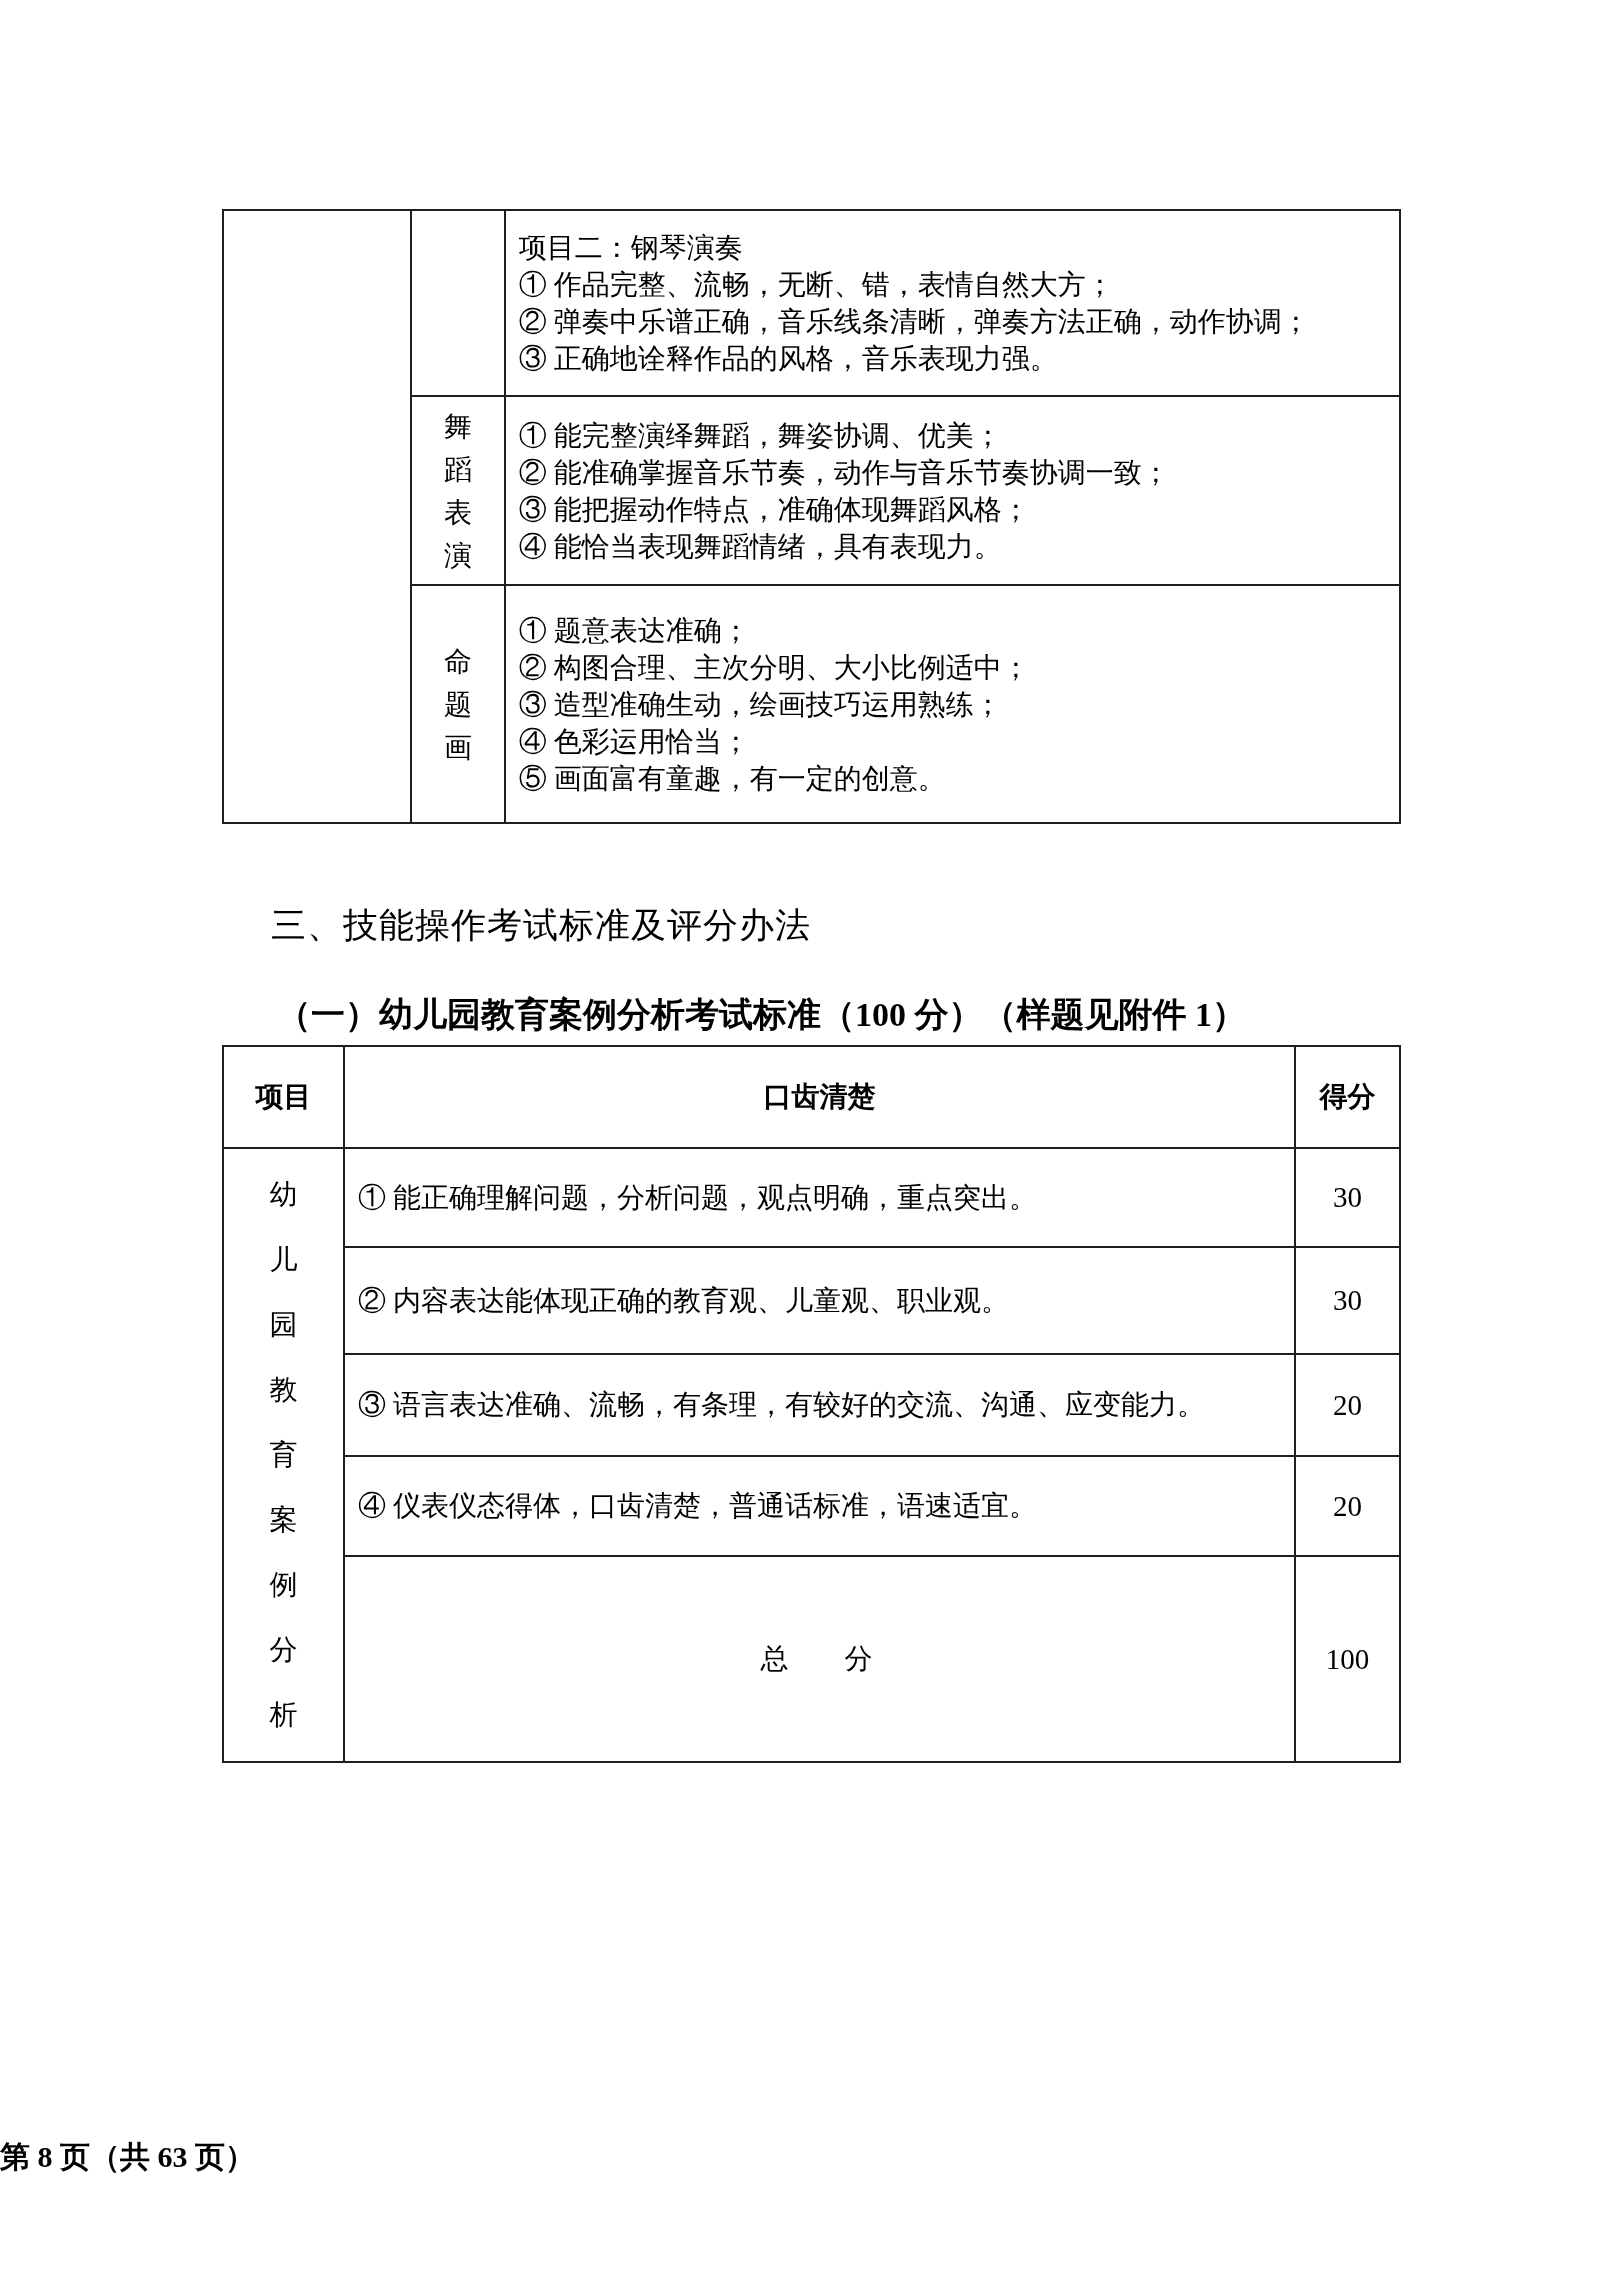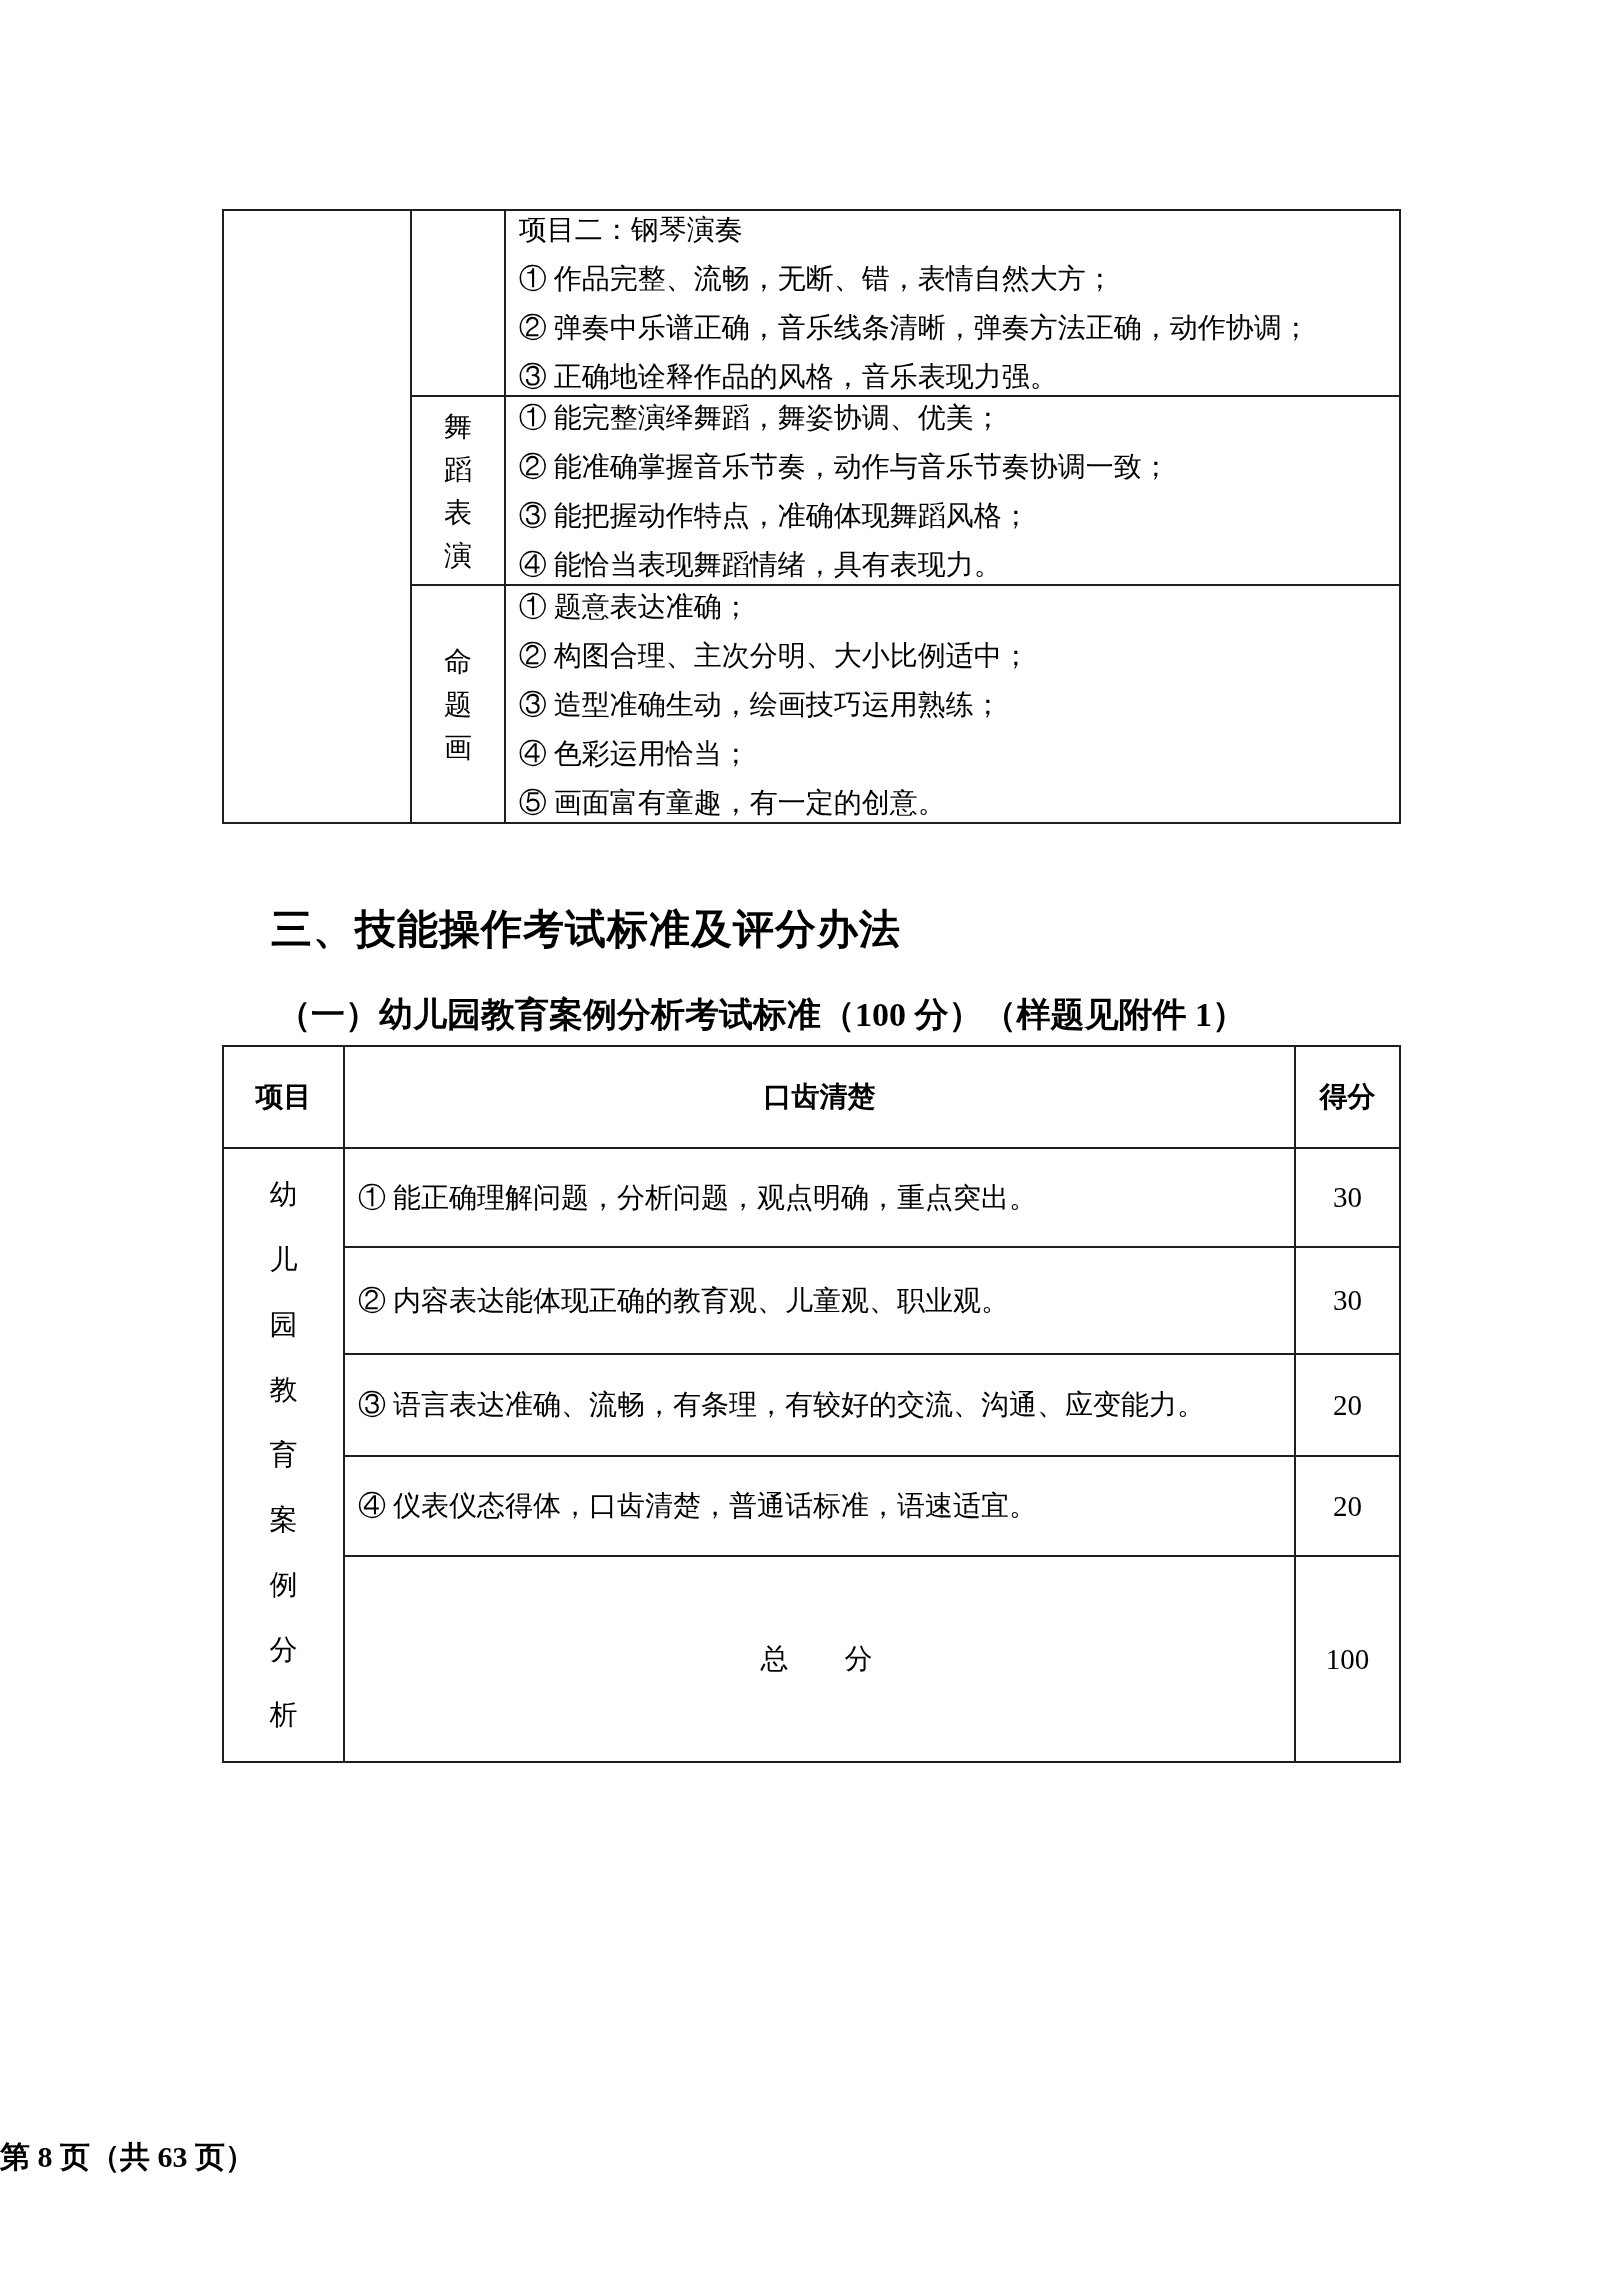--- a/index.html
+++ b/index.html
@@ -34,31 +34,31 @@
   }
   .t1-span-cell { grid-column: 1; grid-row: 1 / 4; border-right: 2px solid #1f1f1f; }
   .t1-label {
     border-right: 2px solid #1f1f1f;
     display: flex; flex-direction: column;
     align-items: center; justify-content: center;
     line-height: 43px;
   }
   .t1-content {
     display: flex; flex-direction: column; justify-content: center;
-    padding-left: 12.7px; padding-right: 0; gap: 12px;
+    padding-left: 12.7px; padding-right: 0;
   }
   .row2 { border-top: 2px solid #1f1f1f; }
   .row3 { border-top: 2px solid #1f1f1f; }
 
   
   #section-heading {
     position: absolute;
     left: 271px; top: 902px;
-    font-size: 41px;
-    font-weight: 700;
+    font-size: 35px;
+    font-weight: 400;
     letter-spacing: 1px;
     white-space: nowrap;
   }
   #sub-heading {
     position: absolute;
     left: 277px; top: 992px;
     font-size: 34px;
     font-weight: 700;
     white-space: nowrap;
   }

